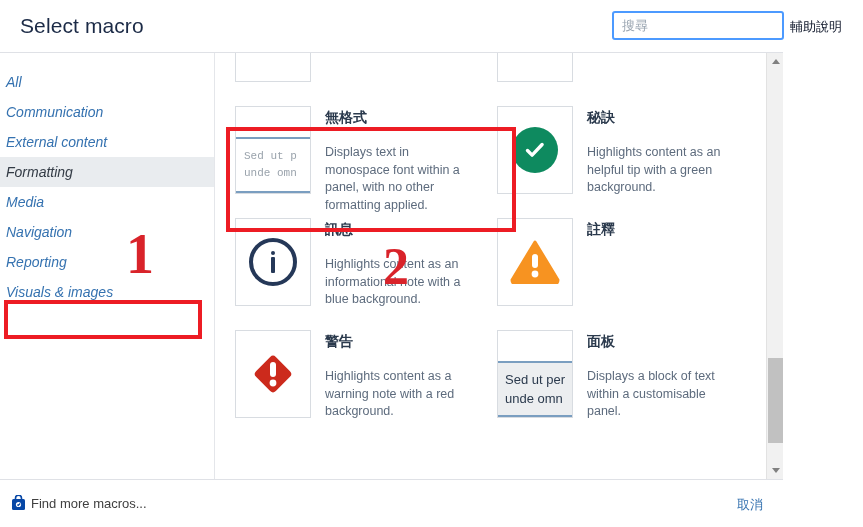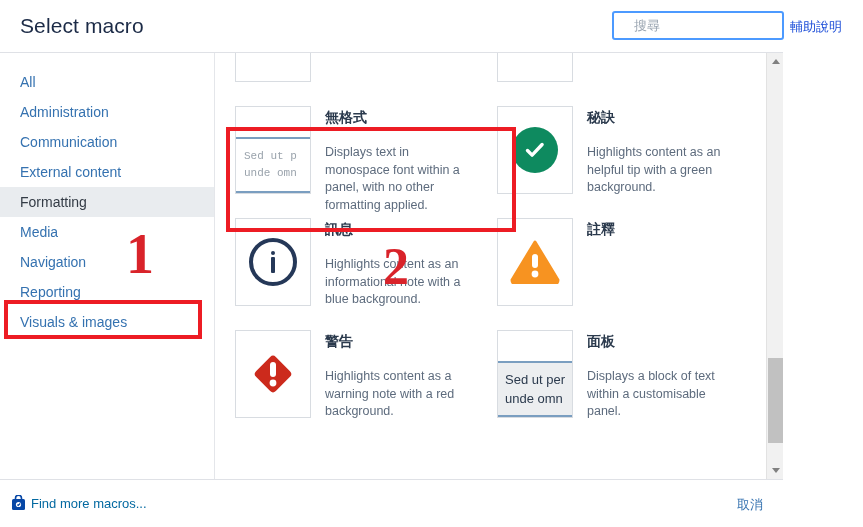--- a/index.html
+++ b/index.html
@@ -42,33 +42,33 @@
     top: 11px;
     width: 172px;
     height: 29px;
   }
   .search-input {
     width: 172px;
     height: 29px;
     border: 2px solid #4c9aff;
     border-radius: 3px;
     background: #fff;
-    padding: 0 20px;
+    padding: 0 8px;
     font-size: 13px;
     color: #0369a1;
     font-family: Liberation Sans, sans-serif;
     outline: none;
   }
   .search-input::placeholder { color: #9aa5b1; }
   .help-link {
     position: absolute;
     left: 790px;
     top: 18px;
     font-size: 13px;
-    color: #1d4ed8;
+    color: #0f172a;
     cursor: pointer;
     white-space: nowrap;
   }
 
   
   .dialog-body {
     position: relative;
     flex: 1 1 auto;
     display: flex;
     min-height: 0;
@@ -80,25 +80,26 @@
     position: relative;
     width: 215px;
     flex: 0 0 215px;
     background: #fff;
     border-right: 1px solid #e4e6ea;
     padding-top: 14px;
   }
   .cat-item {
     height: 30px;
     line-height: 30px;
-    padding-left: 20px;
+    padding-left: 6px;
     font-size: 14px;
     color: #3572b0;
     cursor: pointer;
     white-space: nowrap;
+    font-style: italic;
   }
   .cat-item.selected {
     background: #e9ecef;
     color: #333b45;
   }
 
   
   .ann-box {
     position: absolute;
     border: 4px solid #ed1c24;
@@ -269,21 +270,21 @@
     position: relative;
     height: 47px;
     flex: 0 0 47px;
     background: #fff;
   }
   .find-more {
     position: absolute;
     left: 11px; top: 15px;
     display: flex; align-items: center;
     font-size: 13px;
-    color: #0369a1;
+    color: #404040;
     cursor: pointer;
   }
   .mk-icon {
     width: 15px; height: 16px;
     margin-right: 5px;
     position: relative;
     display: inline-block;
   }
   .cancel-link {
     position: absolute;
@@ -304,21 +305,20 @@
       <input class="search-input" type="text" placeholder="搜尋" style="">
     </div>
     <div class="help-link">輔助說明</div>
   </div>
 
   <div class="dialog-body">
 
     <div class="sidebar">
       <div id="sidebar-list">
           <div class="cat-item">All</div>
-          <div class="cat-item">Administration</div>
           <div class="cat-item">Communication</div>
           <div class="cat-item">External content</div>
           <div class="cat-item selected">Formatting</div>
           <div class="cat-item">Media</div>
           <div class="cat-item">Navigation</div>
           <div class="cat-item">Reporting</div>
           <div class="cat-item">Visuals &amp; images</div>
         </div>
       <div class="ann-box" id="ann-box-sidebar"></div>
       <div class="ann-num" id="ann-num-1">1</div>

